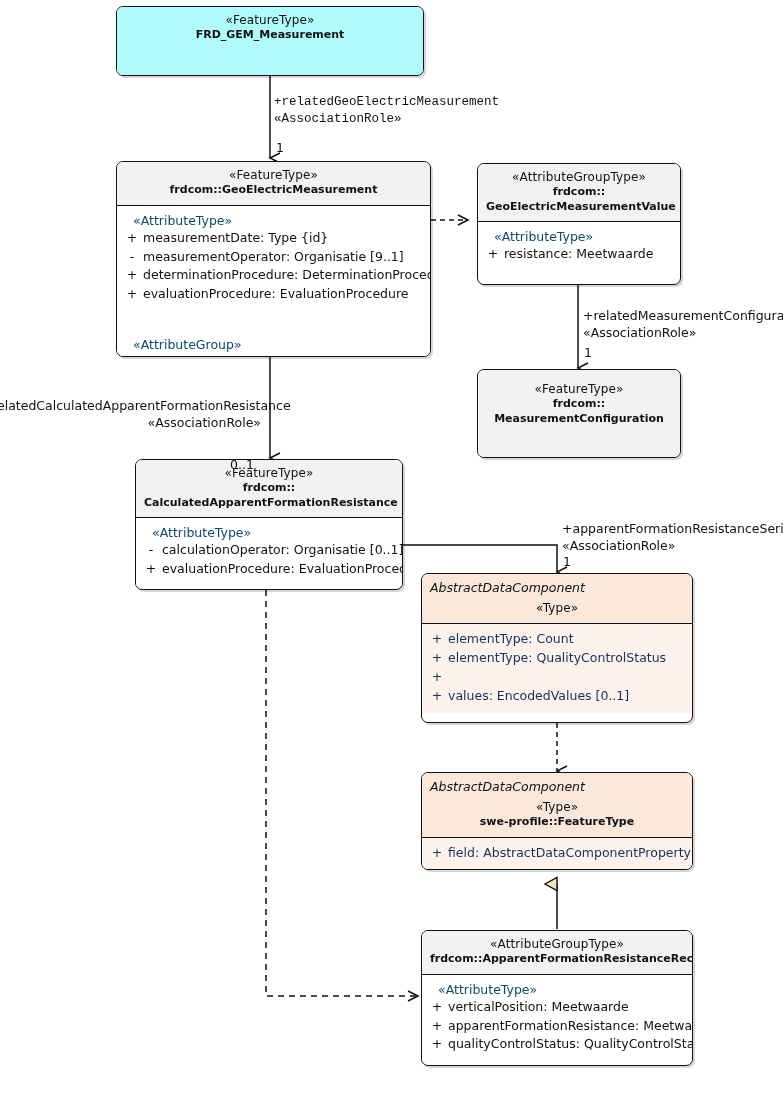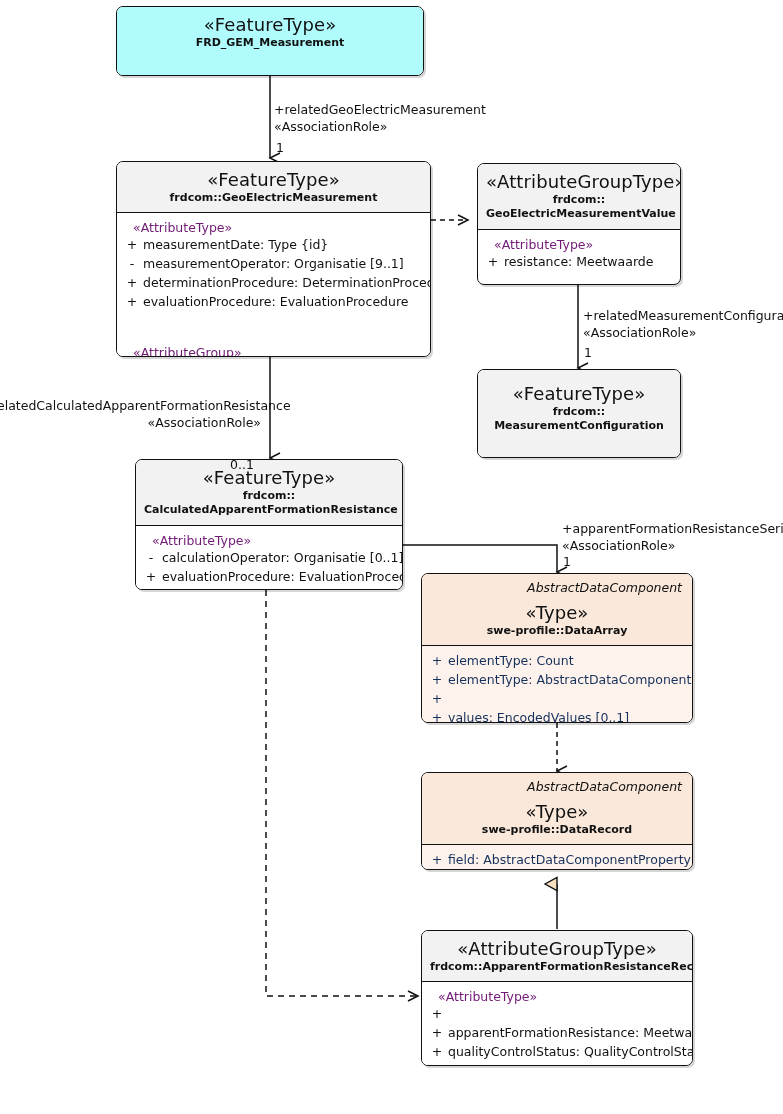--- a/index.html
+++ b/index.html
@@ -41,52 +41,52 @@
     box-sizing: border-box;
     padding: 6px 8px 7px 8px;
     text-align: center;
     line-height: 1.28;
   }
   .uml-head.gray   { background: #f2f2f2; }
   .uml-head.cyan   { background: #b0fcfc; }
   .uml-head.peach  { background: #fae8da; }
 
   .stereo {
-    font-size: 18px;
+    font-size: 12px;
     color: #111;
     letter-spacing: 0.1px;
   }
   .cname {
     font-size: 11px;
     font-weight: bold;
     color: #111;
     line-height: 1.3;
   }
   .absname {
     font-size: 12.5px;
     font-style: italic;
     color: #111;
-    text-align: right;
+    text-align: left;
     padding-right: 2px;
   }
 
   .uml-sep {
     height: 0;
     border-top: 1.6px solid #111;
   }
   .uml-body {
     box-sizing: border-box;
     padding: 6px 4px 7px 4px;
     background: #ffffff;
   }
   .uml-body.peachbody { background: #fdf3ec; }
 
   .grp {
     font-size: 12.5px;
-    color: #701a75;
+    color: #0c4a6e;
     padding: 1px 0 1px 12px;
   }
   .attr {
     display: flex;
     font-size: 12.5px;
     color: #111;
     padding: 1px 0 1px 0;
     white-space: nowrap;
     line-height: 1.35;
   }
@@ -169,21 +169,21 @@
     <g>
       <line x1="557" y1="929" x2="557" y2="884" stroke="#111" stroke-width="1.5" marker-end="url(#triangleUp)"></line>
     </g>
 
       ApparentFormationResistanceRecord --&gt;
     <g>
       <path d="M266,590 L266,996 L418,996" fill="none" stroke="#111" stroke-width="1.5" stroke-dasharray="6,5" marker-end="url(#openArrowRight)"></path>
     </g>
   </svg>
 
-  <div class="edge-label" style="left:274px; top:102px;">
+  <div class="edge-label" style="left:274px; top:94px;font-family:Liberation Mono, monospace;">
     <div>+relatedGeoElectricMeasurement</div>
     <div>«AssociationRole»</div>
   </div>
   <div class="mult" style="left:276px; top:140px;">1</div>
 
   <div class="edge-label" style="left:583px; top:308px;">
     <div>+relatedMeasurementConfiguration</div>
     <div>«AssociationRole»</div>
   </div>
   <div class="mult" style="left:584px; top:345px;">1</div>
@@ -280,67 +280,67 @@
         <span class="vis">+</span>
         <span class="txt">evaluationProcedure: EvaluationProcedure</span>
       </div>
     </div>
   </div>
 
   <div class="uml-class" style="left:421px; top:573px; width:272px; height:150px;">
     <div class="uml-head peach">
       <div class="absname">AbstractDataComponent</div>
       <div class="stereo" style="padding-top:5px;">«Type»</div>
-      <div class="cname">swe-profile::DataArray</div>
     </div>
     <div class="uml-sep"></div>
     <div class="uml-body peachbody">
       <div class="attr navy">
         <span class="vis">+</span>
         <span class="txt">elementType: Count</span>
       </div>
       <div class="attr navy">
         <span class="vis">+</span>
-        <span class="txt">elementType: AbstractDataComponent</span>
+        <span class="txt">elementType: QualityControlStatus</span>
       </div>
       <div class="attr navy">
         <span class="vis">+</span>
       </div>
       <div class="attr navy">
         <span class="vis">+</span>
         <span class="txt">values: EncodedValues [0..1]</span>
       </div>
     </div>
   </div>
 
   <div class="uml-class" style="left:421px; top:772px; width:272px; height:98px;">
     <div class="uml-head peach">
       <div class="absname">AbstractDataComponent</div>
       <div class="stereo" style="padding-top:5px;">«Type»</div>
-      <div class="cname">swe-profile::DataRecord</div>
+      <div class="cname">swe-profile::FeatureType</div>
     </div>
     <div class="uml-sep"></div>
     <div class="uml-body peachbody">
       <div class="attr navy">
         <span class="vis">+</span>
         <span class="txt">field: AbstractDataComponentProperty [1..*]</span>
       </div>
     </div>
   </div>
 
   <div class="uml-class" style="left:421px; top:930px; width:272px; height:136px;">
     <div class="uml-head gray">
       <div class="stereo">«AttributeGroupType»</div>
       <div class="cname">frdcom::ApparentFormationResistanceRecord</div>
     </div>
     <div class="uml-sep"></div>
     <div class="uml-body">
       <div class="grp">«AttributeType»</div>
       <div class="attr">
         <span class="vis">+</span>
+        <span class="txt">verticalPosition: Meetwaarde</span>
       </div>
       <div class="attr">
         <span class="vis">+</span>
         <span class="txt">apparentFormationResistance: Meetwaarde</span>
       </div>
       <div class="attr">
         <span class="vis">+</span>
         <span class="txt">qualityControlStatus: QualityControlStatus</span>
       </div>
     </div>

